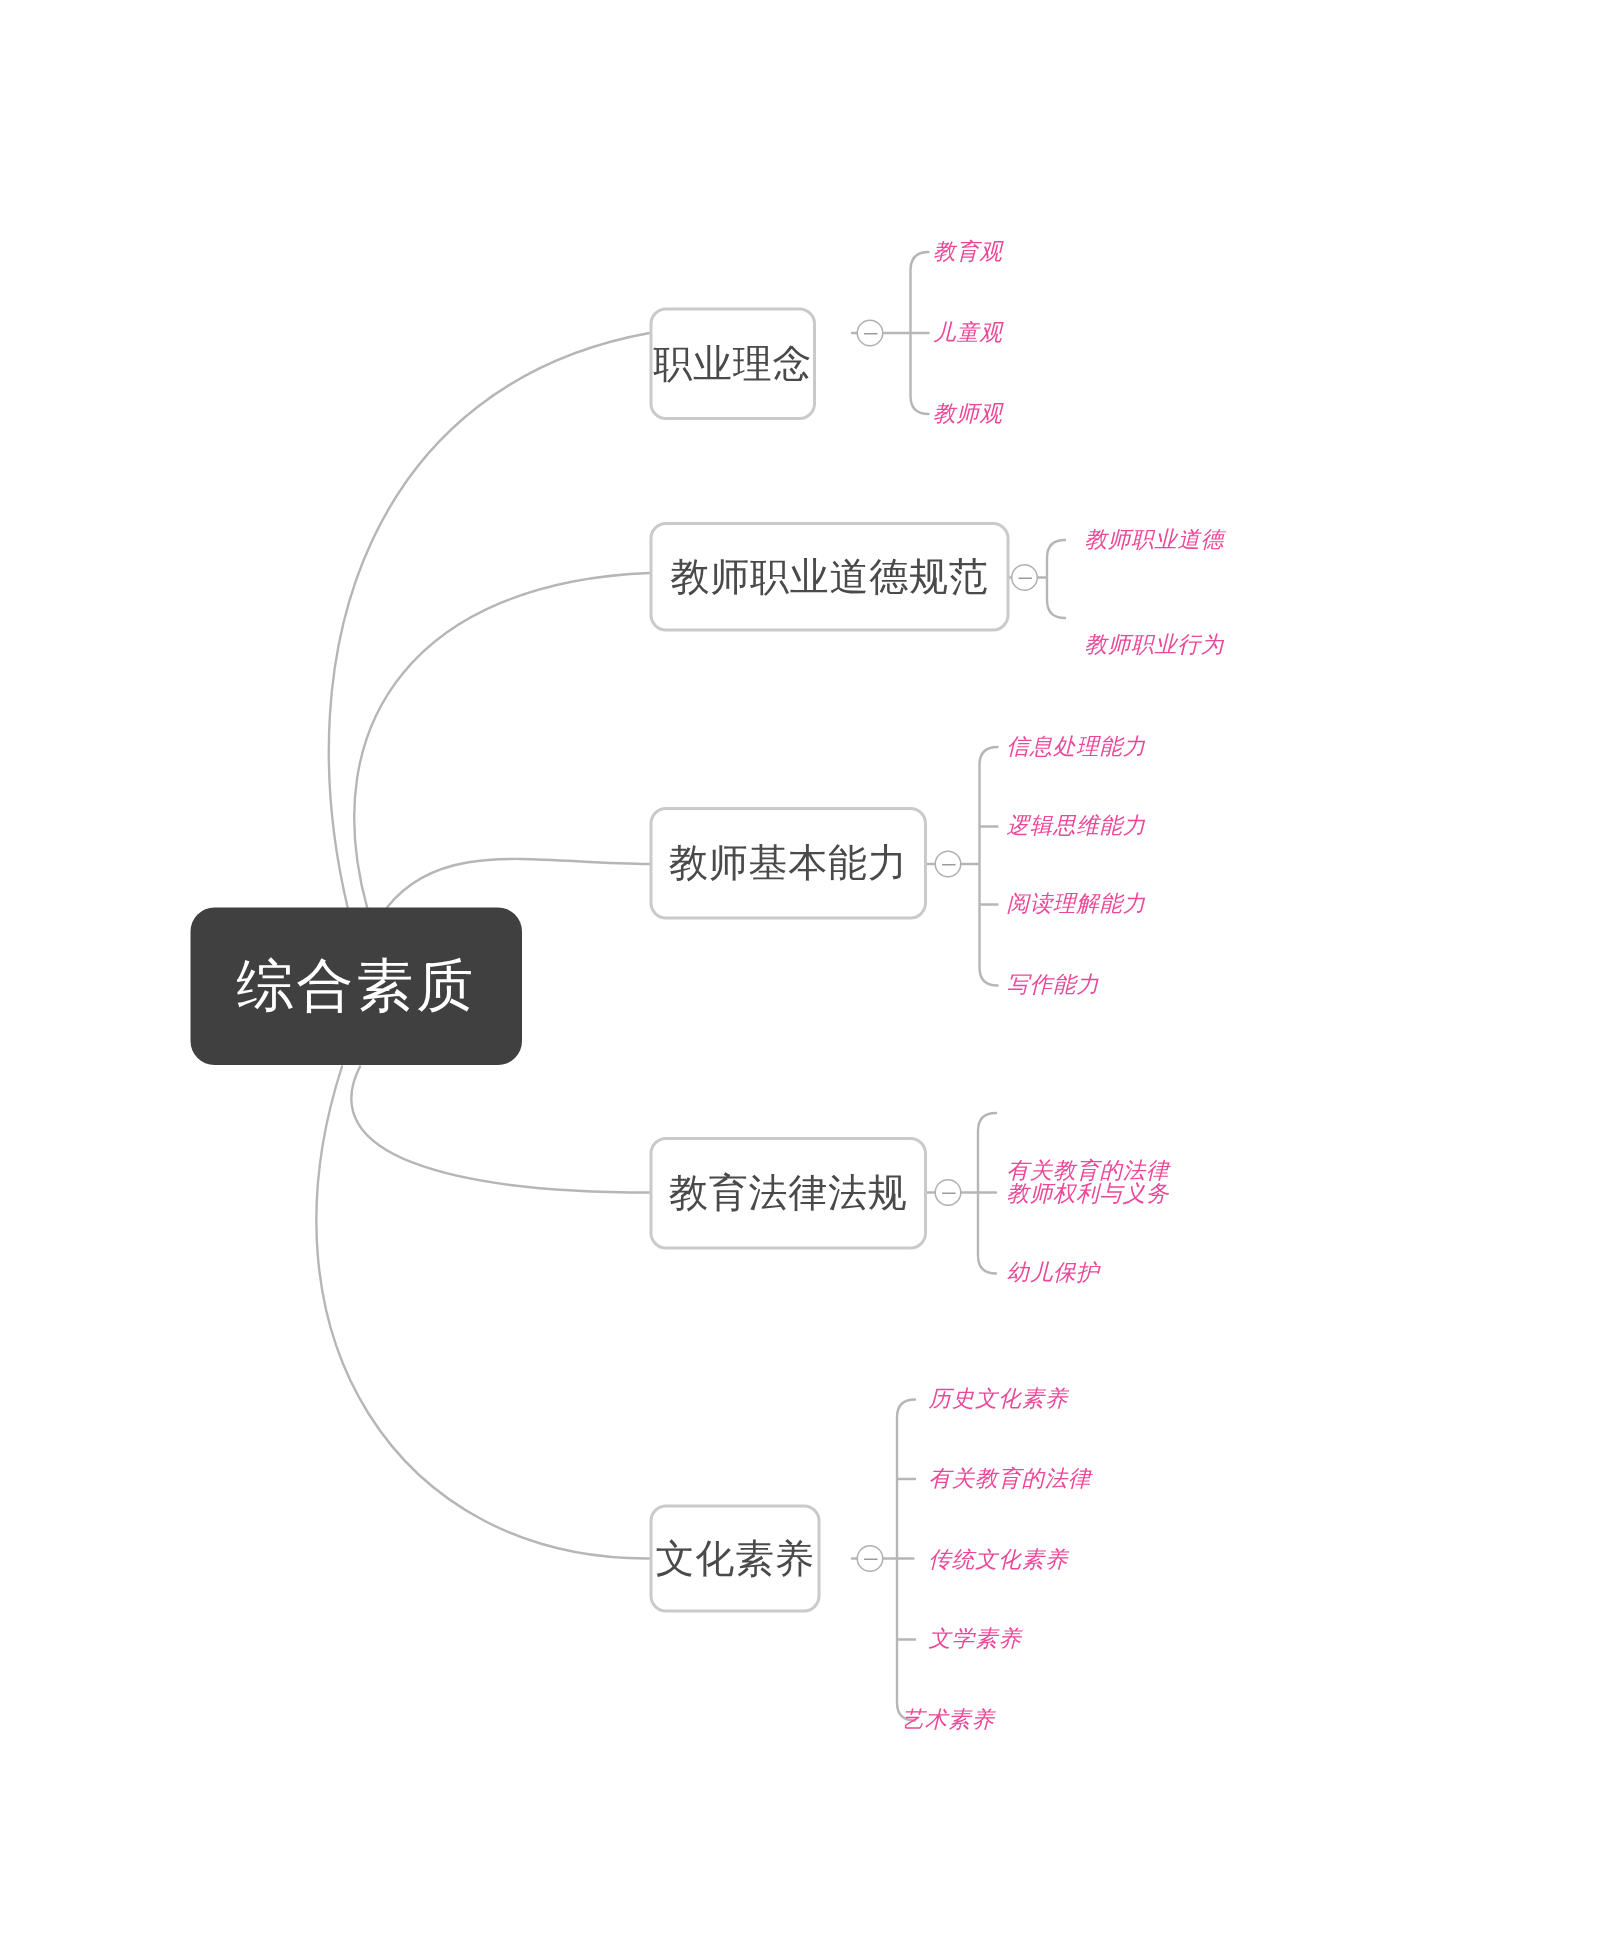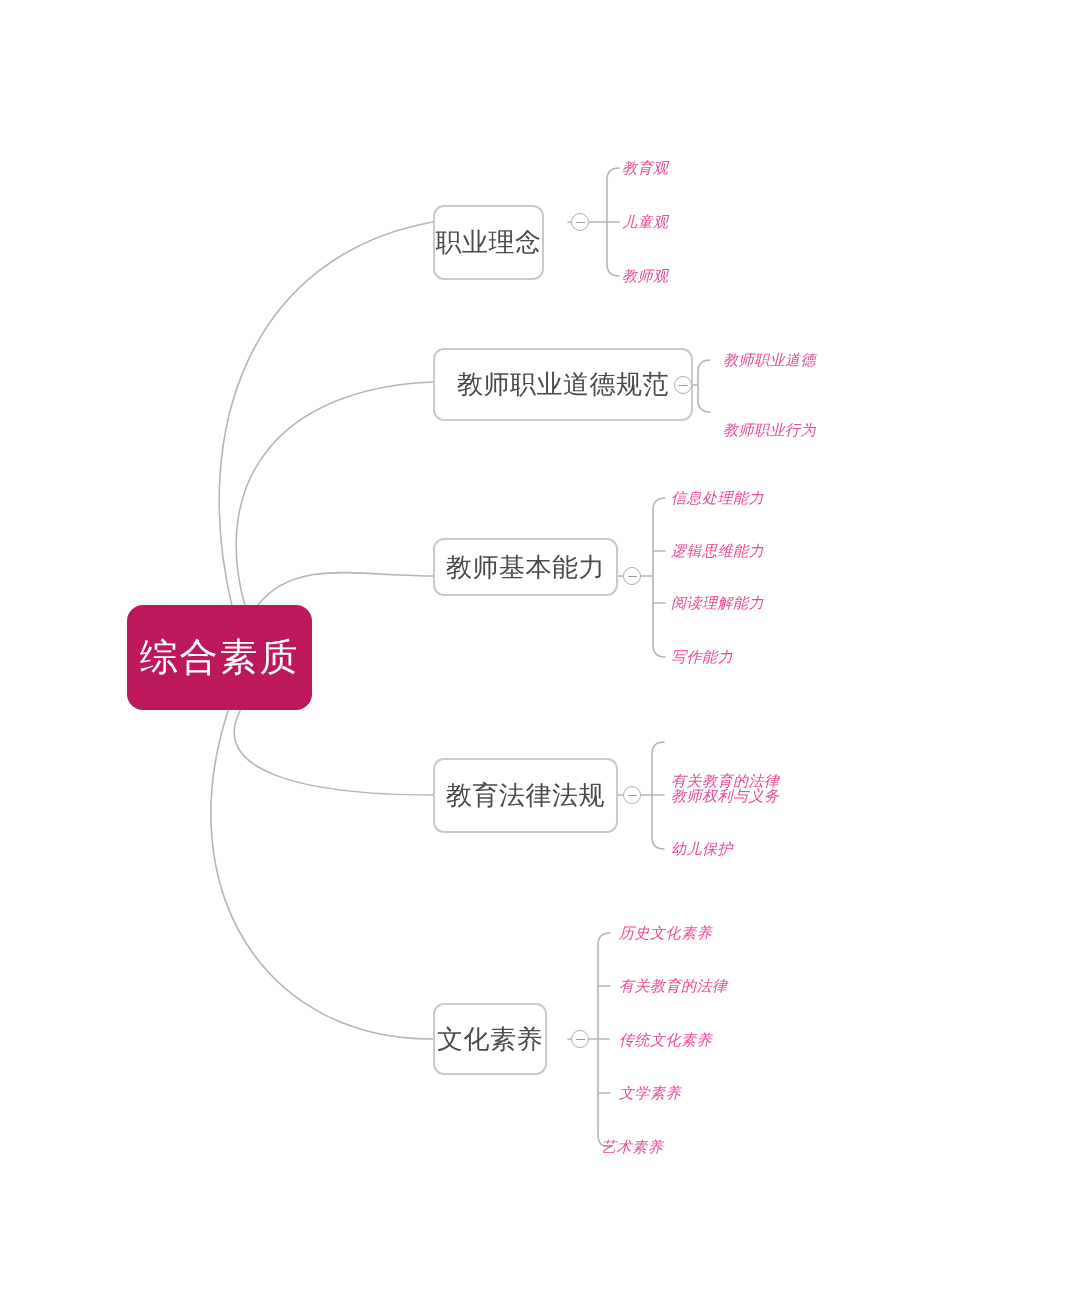--- a/index.html
+++ b/index.html
@@ -79,25 +79,25 @@
 
     <path d="M 673 385 H 674 M 692 385 H 698 M 710 360 Q 698 360 698 372 V 400 Q 698 412 710 412"></path>
 
     <path d="M 618 576 H 623 M 641 576 H 653 M 665 498 Q 653 498 653 510 V 645 Q 653 657 665 657 M 653 551 H 665 M 653 603 H 665"></path>
 
     <path d="M 618 795 H 623 M 641 795 H 664 M 664 742 Q 652 742 652 754 V 837 Q 652 849 664 849"></path>
 
     <path d="M 568 1039 H 571 M 589 1039 H 609 M 610 933 Q 598 933 598 945 V 1135 Q 598 1147 610 1147 M 598 986 H 610 M 598 1093 H 610"></path>
   </svg>
 
-  <div class="root-node" style="left: 127px; top: 605px; width: 185px; height: 105px; background: #be185d; color: rgb(255, 255, 255);">综合素质</div>
+  <div class="root-node" style="left: 127px; top: 605px; width: 221px; height: 105px; background: #404040; color: rgb(255, 255, 255);">综合素质</div>
 
   <div class="branch-box" style="left:433px; top:185px; width:111px; height:75px;margin-top:20px;">职业理念</div>
-  <div class="branch-box" style="left:433px; top:348px; width:260px; height:73px;">教师职业道德规范</div>
-  <div class="branch-box" style="left:433px; top:538px; width:185px; height:58px;">教师基本能力</div>
+  <div class="branch-box" style="left:433px; top:348px; width:240px; height:73px;">教师职业道德规范</div>
+  <div class="branch-box" style="left:433px; top:538px; width:185px; height:75px;">教师基本能力</div>
   <div class="branch-box" style="left:433px; top:758px; width:185px; height:75px;">教育法律法规</div>
   <div class="branch-box" style="left:433px; top:1003px; width:114px; height:72px;">文化素养</div>
 
   <div class="collapse-btn" style="left:571px; top:213px;">
       <span class="minus"></span>
     </div>
   <div class="collapse-btn" style="left:674px; top:376px;">
       <span class="minus"></span>
     </div>
   <div class="collapse-btn" style="left:623px; top:567px;">

